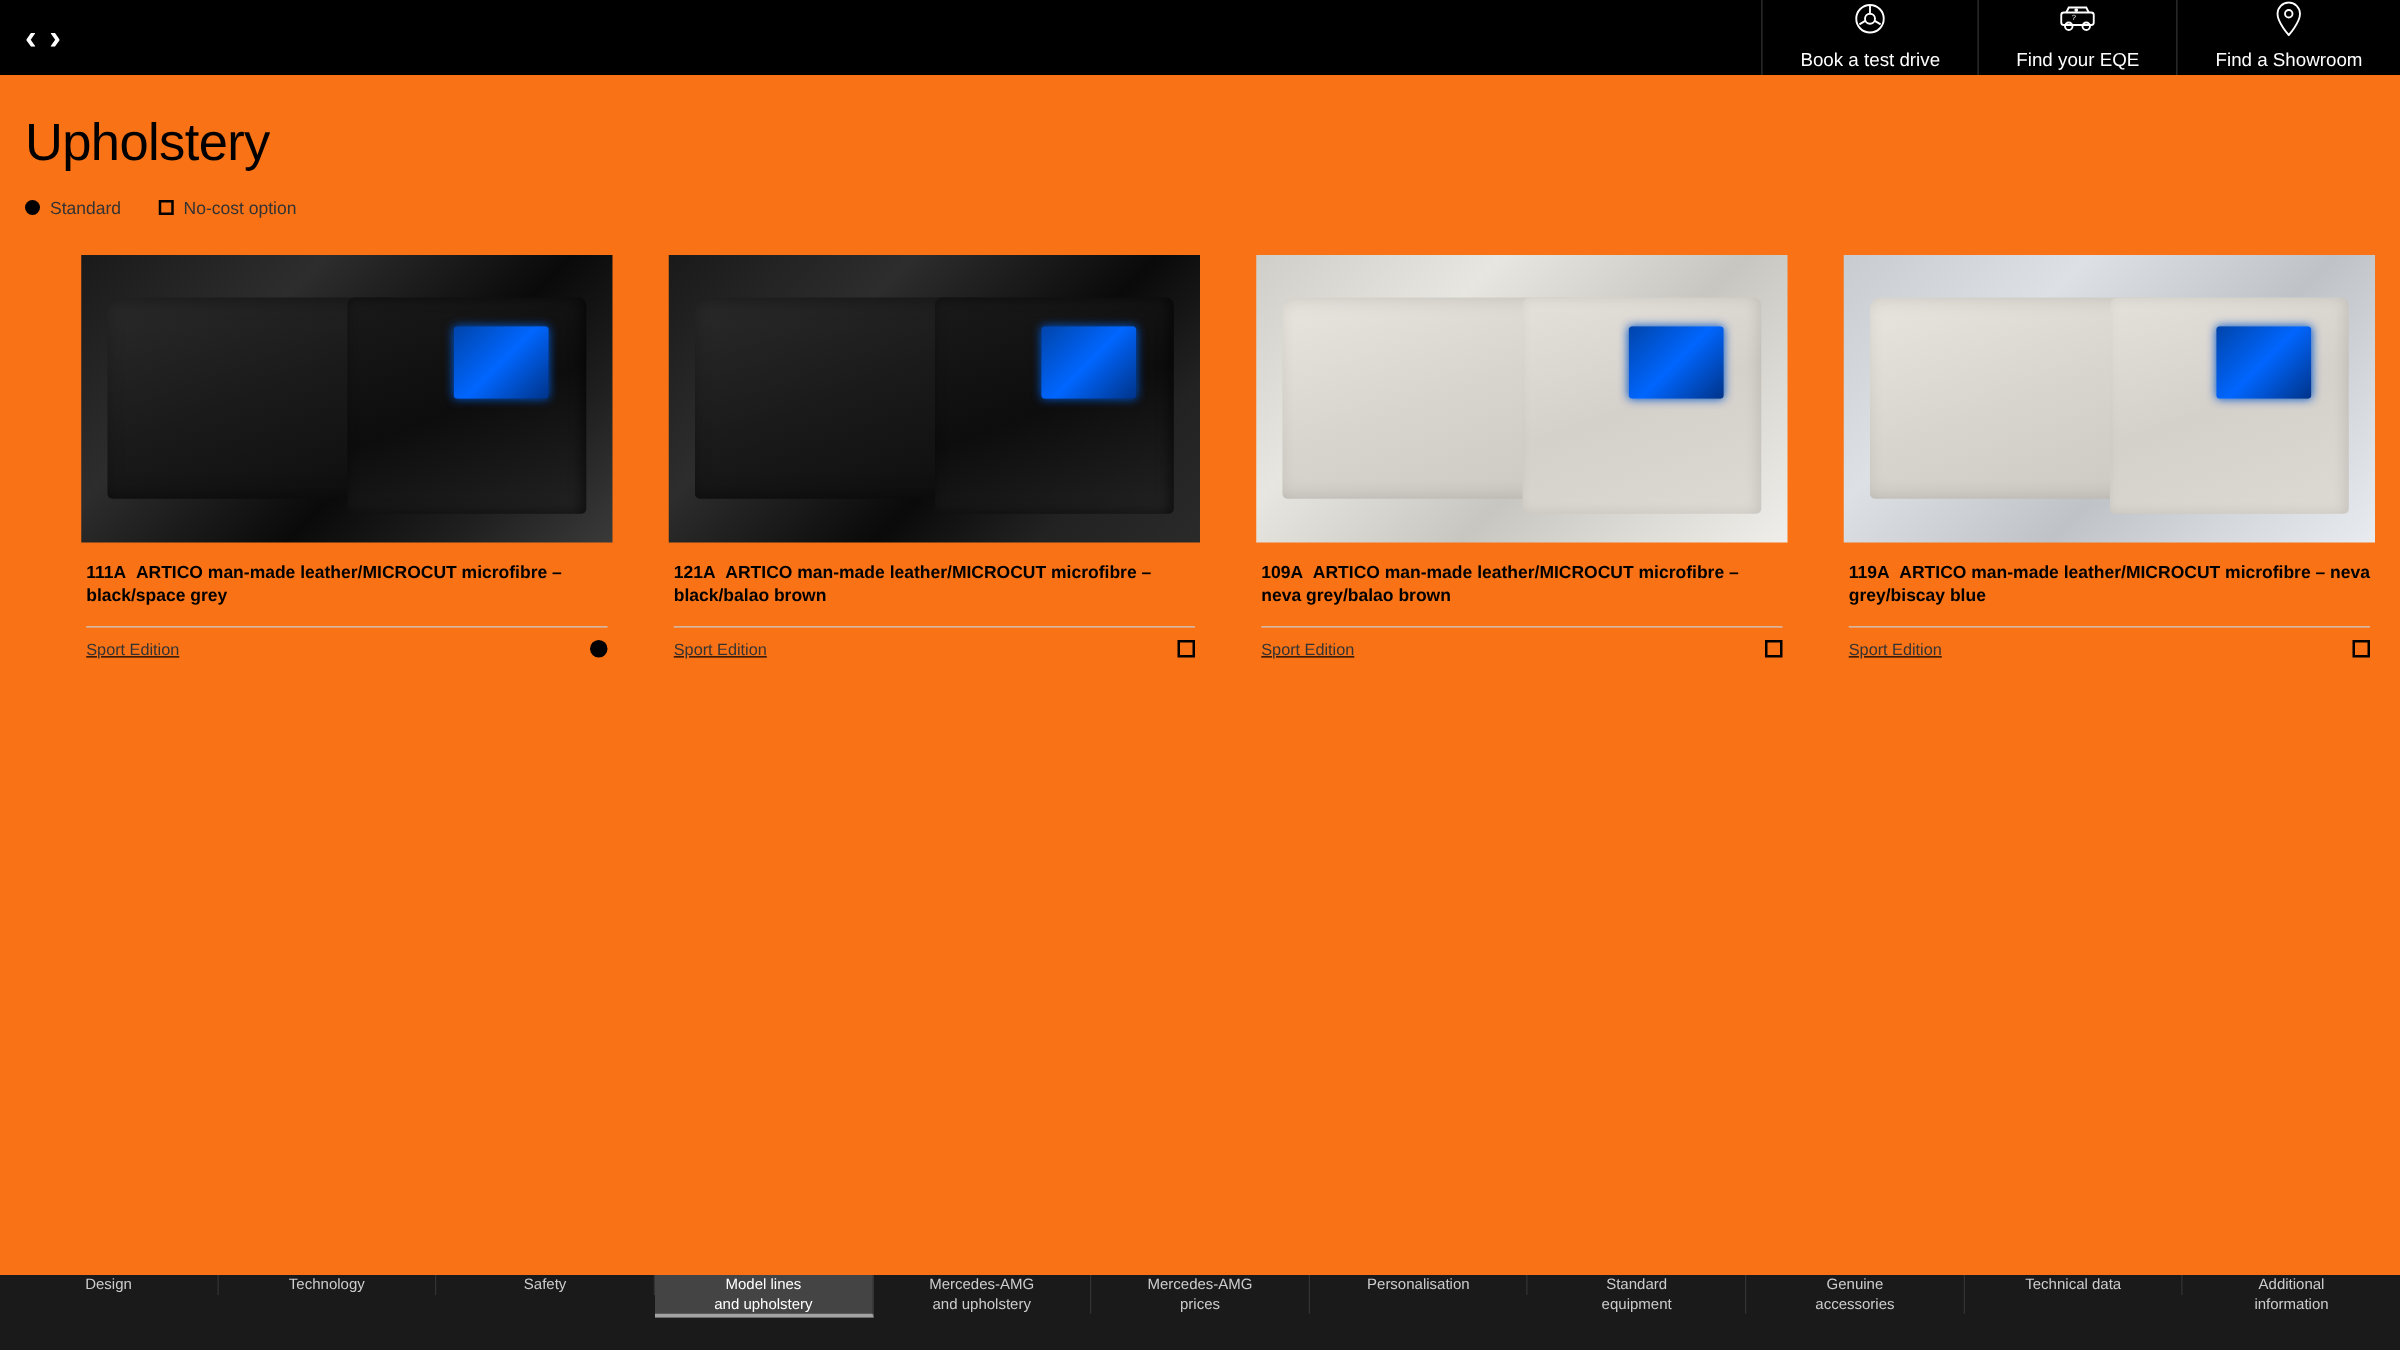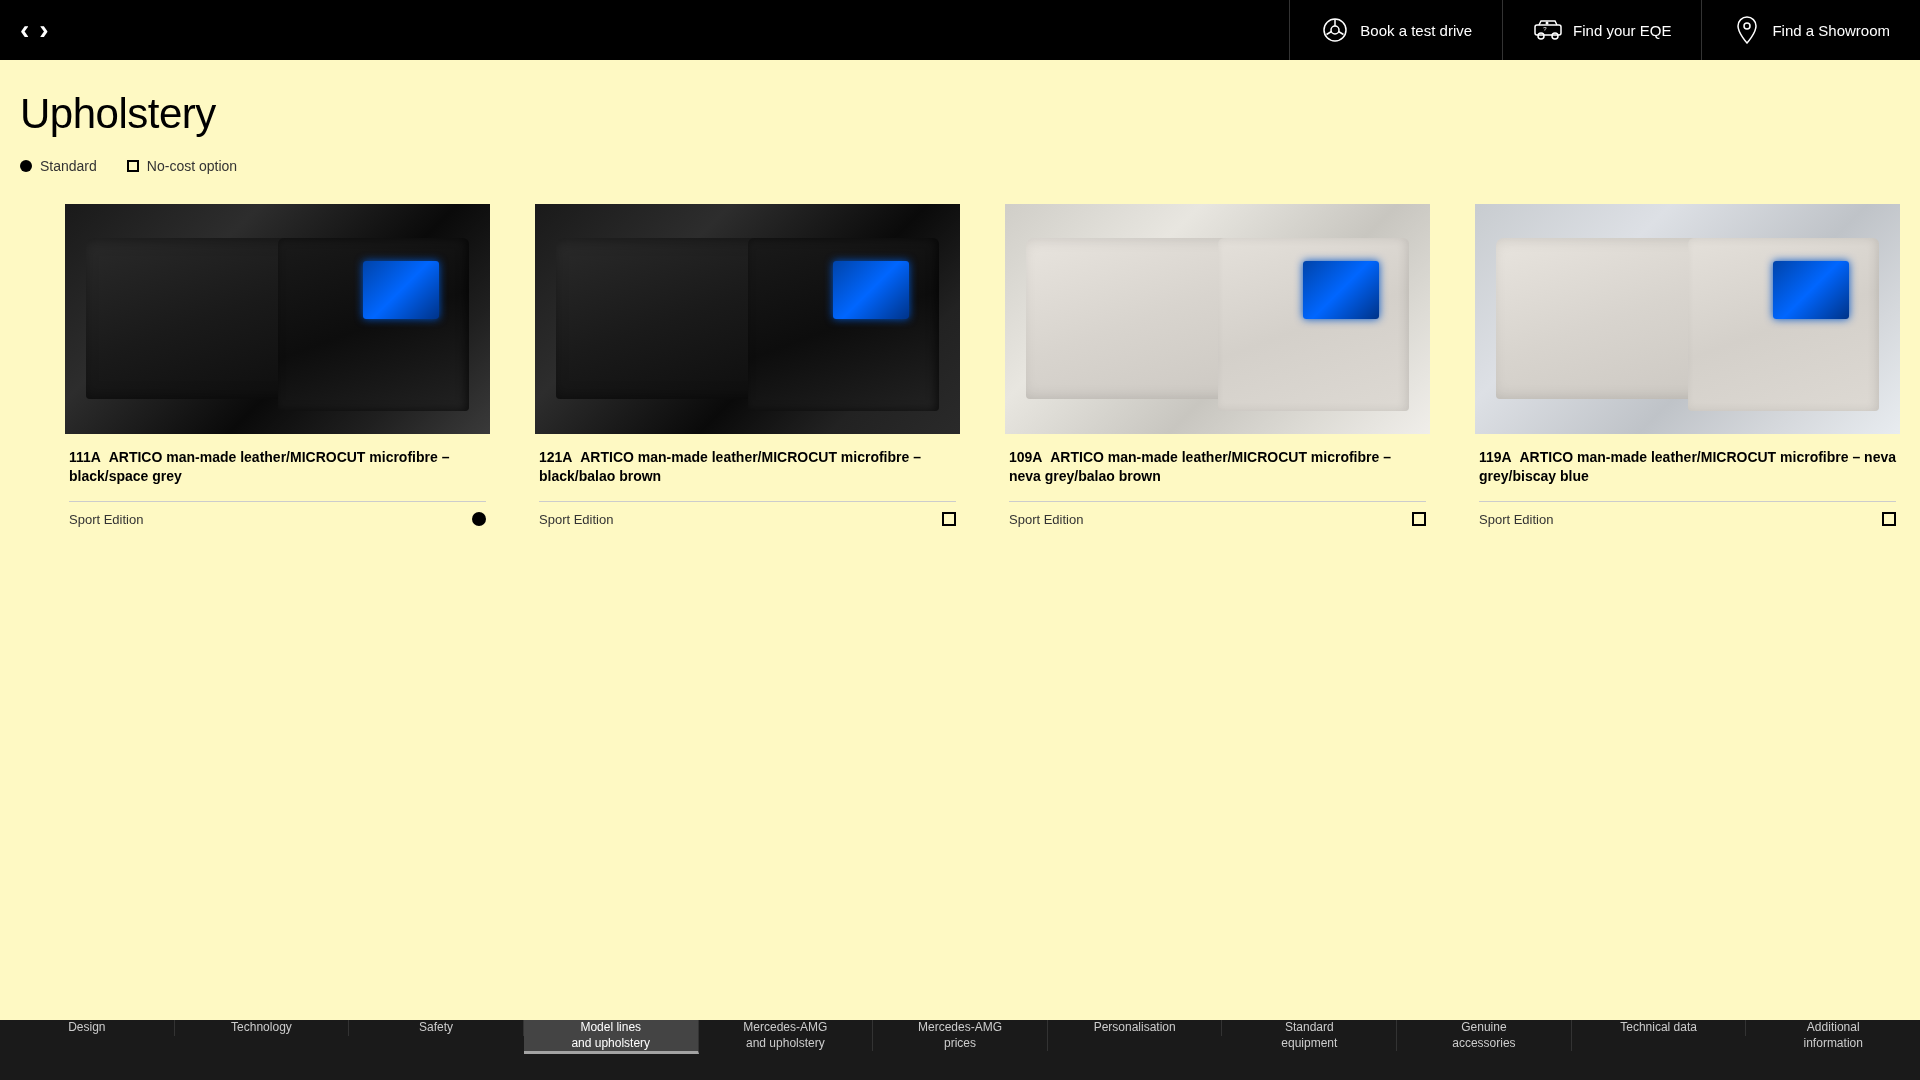--- a/index.html
+++ b/index.html
@@ -42,34 +42,35 @@
     .nav-action-item {
       display: flex;
       align-items: center;
       gap: 10px;
       padding: 0 30px;
       color: #fff;
       font-size: 15px;
       cursor: pointer;
       border-left: 1px solid #333;
       text-decoration: none;
+      flex-direction: column;
     }
     .nav-icon {
       width: 30px;
       height: 30px;
       display: flex;
       align-items: center;
       justify-content: center;
     }
 
     
     .main-content {
       padding-top: 60px;
       padding-bottom: 60px;
-      background: #fef9c3;
+      background: #f97316;
       min-height: 100vh;
     }
 
     
     .page-header {
       padding: 30px 20px 20px 20px;
     }
     .page-title {
       font-size: 42px;
       font-weight: 300;
@@ -209,20 +210,21 @@
       font-weight: 700;
       color: #000;
       line-height: 1.4;
       margin-bottom: 14px;
     }
     .card-footer {
       display: flex;
       justify-content: space-between;
       border-top: 1px solid #ccc;
       padding-top: 10px;
+      text-decoration: underline;
     }
     .card-edition {
       font-size: 13px;
       color: #333;
     }
     .card-indicator {
       width: 14px;
       height: 14px;
       border-radius: 50%;
       background: #000;

